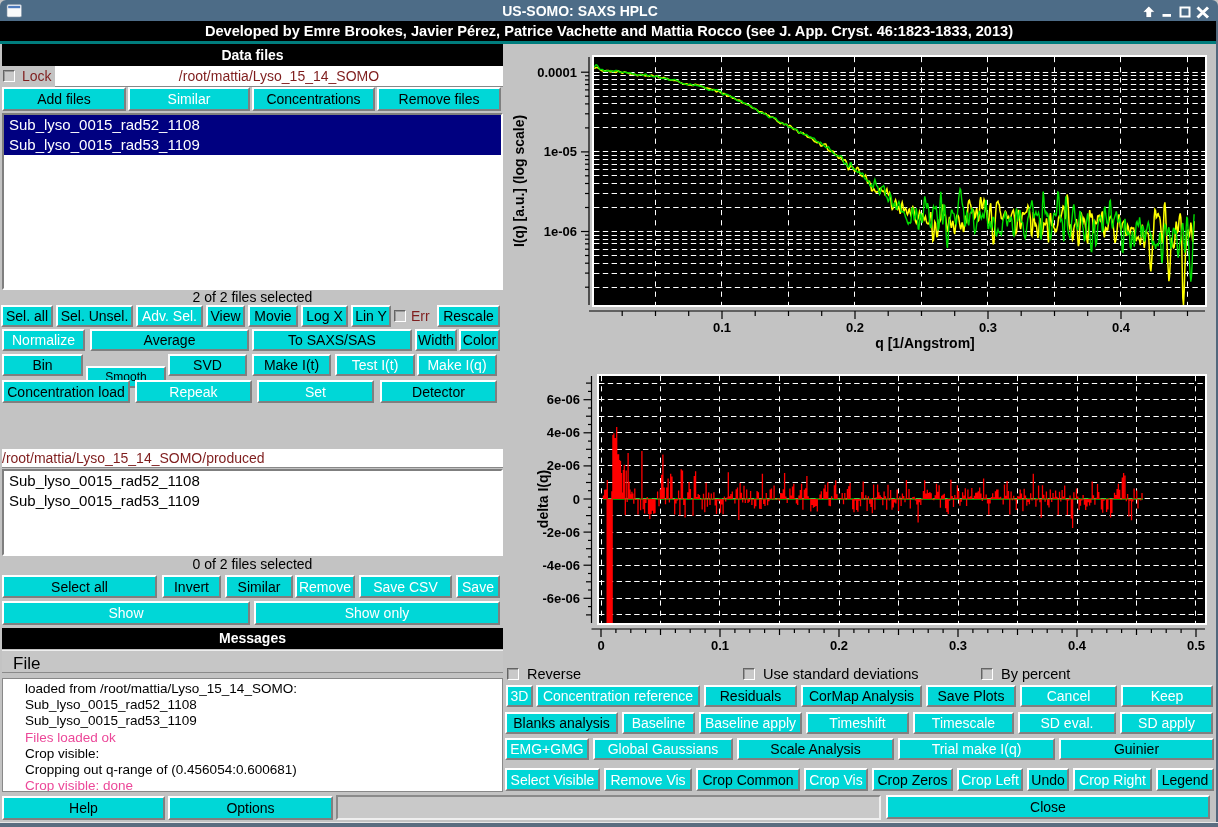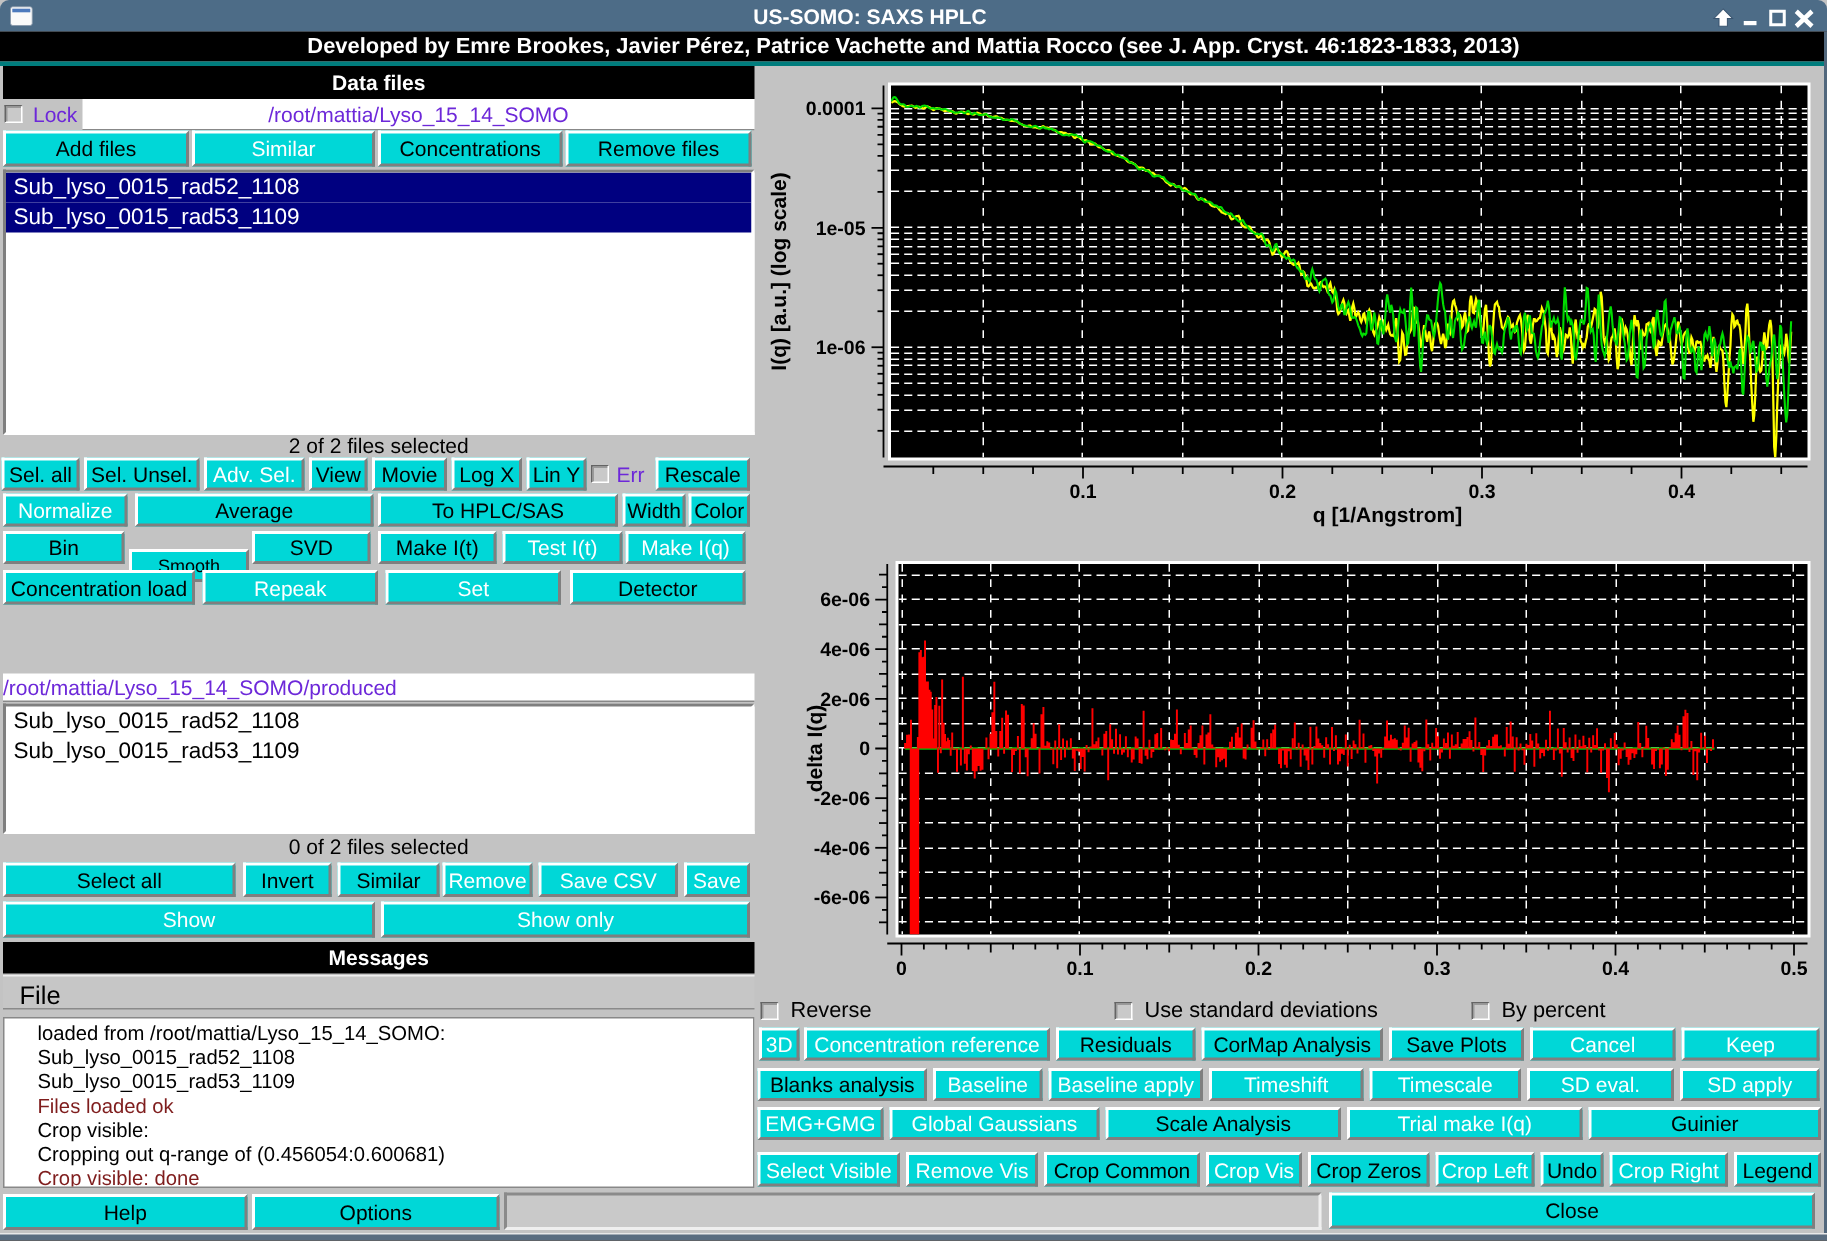--- a/index.html
+++ b/index.html
@@ -6,28 +6,28 @@
 #tb{position:absolute;left:0;top:0;width:1218px;height:21px;background:#4d6c87;border-radius:6px 6px 0 0}
 #tb .t{position:absolute;left:0;width:1160px;text-align:center;top:3px;color:#fff;font-size:14px;font-weight:bold}
 #dev{position:absolute;left:0;top:21px;width:1218px;height:20px;background:#000;color:#fff;text-align:center;font-size:14.6px;font-weight:bold;line-height:20px}
 #teal{position:absolute;left:0;top:41px;width:1218px;height:2.5px;background:#007d7d}
 #rb{position:absolute;right:0;top:21px;width:2px;height:806px;background:#51677c}
 #bb{position:absolute;left:0;top:822px;width:1218px;height:5px;background:#5a6d80;border-top:1px solid #e8e8e8}
 .hdr{position:absolute;background:#000;color:#fff;font-weight:bold;font-size:14px;text-align:center}
 .btn{position:absolute;background:#00d7d7;color:#000;display:flex;align-items:center;justify-content:center;border-top:2px solid #fff;border-left:2px solid #fff;border-bottom:2px solid #7f7f7f;border-right:2px solid #7f7f7f;white-space:nowrap;overflow:hidden}
 .btn.dis{color:#fff}
 .cb{position:absolute;background:#c9c9c9;border-top:1px solid #646464;border-left:1px solid #646464;border-bottom:1px solid #fff;border-right:1px solid #fff;box-shadow:inset 1px 1px 0 #9a9a9a}
-.lb{position:absolute;font-size:14px;color:#6d28d9}
+.lb{position:absolute;font-size:14px;color:#7f1d1d}
 .lb2{position:absolute;font-size:14.5px;color:#000}
 .list{position:absolute;background:#fff;border-top:2px solid #7f7f7f;border-left:2px solid #7f7f7f;border-bottom:2px solid #fff;border-right:2px solid #fff;font-size:15px;overflow:hidden}
 .sel{background:#000080;color:#fff;height:20px;line-height:20px;padding-left:5px}
 .it{color:#000;height:20px;line-height:20px;padding-left:5px}
 .info{position:absolute;text-align:center;font-size:14px}
 .msg{position:absolute;background:#fff;border:1px solid #888;font-size:13.5px;line-height:16.2px;padding:2px 0 0 22px;overflow:hidden}
-.bl{color:#7f1d1d}
+.bl{color:#ec4899}
 .plot{position:absolute}
 .gh{stroke:#fff;stroke-width:1;stroke-dasharray:5.4 3.4}
 .gv{stroke:#fff;stroke-width:1;stroke-dasharray:5.2 5}
 .tk{stroke:#000;stroke-width:1.2}
 .tl{font:bold 13px "Liberation Sans",sans-serif;fill:#000}
 .at{font:bold 14px "Liberation Sans",sans-serif;fill:#000}
 svg text{font-family:"Liberation Sans",sans-serif}
 </style></head><body>
 <div id="win">
 <div id="tb">
@@ -63,21 +63,21 @@
     <div class="btn dis" style="left:136px;top:305px;width:67px;height:22px;font-size:14px">Adv. Sel.</div>
     <div class="btn" style="left:206px;top:305px;width:39px;height:22px;font-size:14px">View</div>
     <div class="btn" style="left:248px;top:305px;width:50px;height:22px;font-size:14px">Movie</div>
     <div class="btn" style="left:301px;top:305px;width:47px;height:22px;font-size:14px">Log X</div>
     <div class="btn" style="left:351px;top:305px;width:40px;height:22px;font-size:14px">Lin Y</div>
     <div class="cb" style="left:394px;top:310px;width:12px;height:12px"></div>
     <div class="lb" style="left:411px;top:308px">Err</div>
     <div class="btn" style="left:437px;top:305px;width:63px;height:22px;font-size:14px">Rescale</div>
     <div class="btn dis" style="left:2px;top:329px;width:83px;height:22px;font-size:14px">Normalize</div>
     <div class="btn" style="left:90px;top:329px;width:159px;height:22px;font-size:14px">Average</div>
-    <div class="btn" style="left:252px;top:329px;width:160px;height:22px;font-size:14px">To HPLC/SAS</div>
+    <div class="btn" style="left:252px;top:329px;width:160px;height:22px;font-size:14px">To SAXS/SAS</div>
     <div class="btn" style="left:415px;top:329px;width:42px;height:22px;font-size:14px">Width</div>
     <div class="btn" style="left:459px;top:329px;width:41px;height:22px;font-size:14px">Color</div>
     <div class="btn" style="left:2px;top:354px;width:81px;height:22px;font-size:14px">Bin</div>
     <div class="btn" style="left:86px;top:366px;width:80px;height:22px;font-size:12px">Smooth</div>
     <div class="btn" style="left:168px;top:354px;width:79px;height:22px;font-size:14px">SVD</div>
     <div class="btn" style="left:252px;top:354px;width:79px;height:22px;font-size:14px">Make I(t)</div>
     <div class="btn dis" style="left:335px;top:354px;width:80px;height:22px;font-size:14px">Test I(t)</div>
     <div class="btn dis" style="left:417px;top:354px;width:80px;height:22px;font-size:14px">Make I(q)</div>
     <div class="btn" style="left:2px;top:380px;width:128px;height:23px;font-size:14px">Concentration load</div>
     <div class="btn dis" style="left:135px;top:380px;width:117px;height:23px;font-size:14px">Repeak</div>

